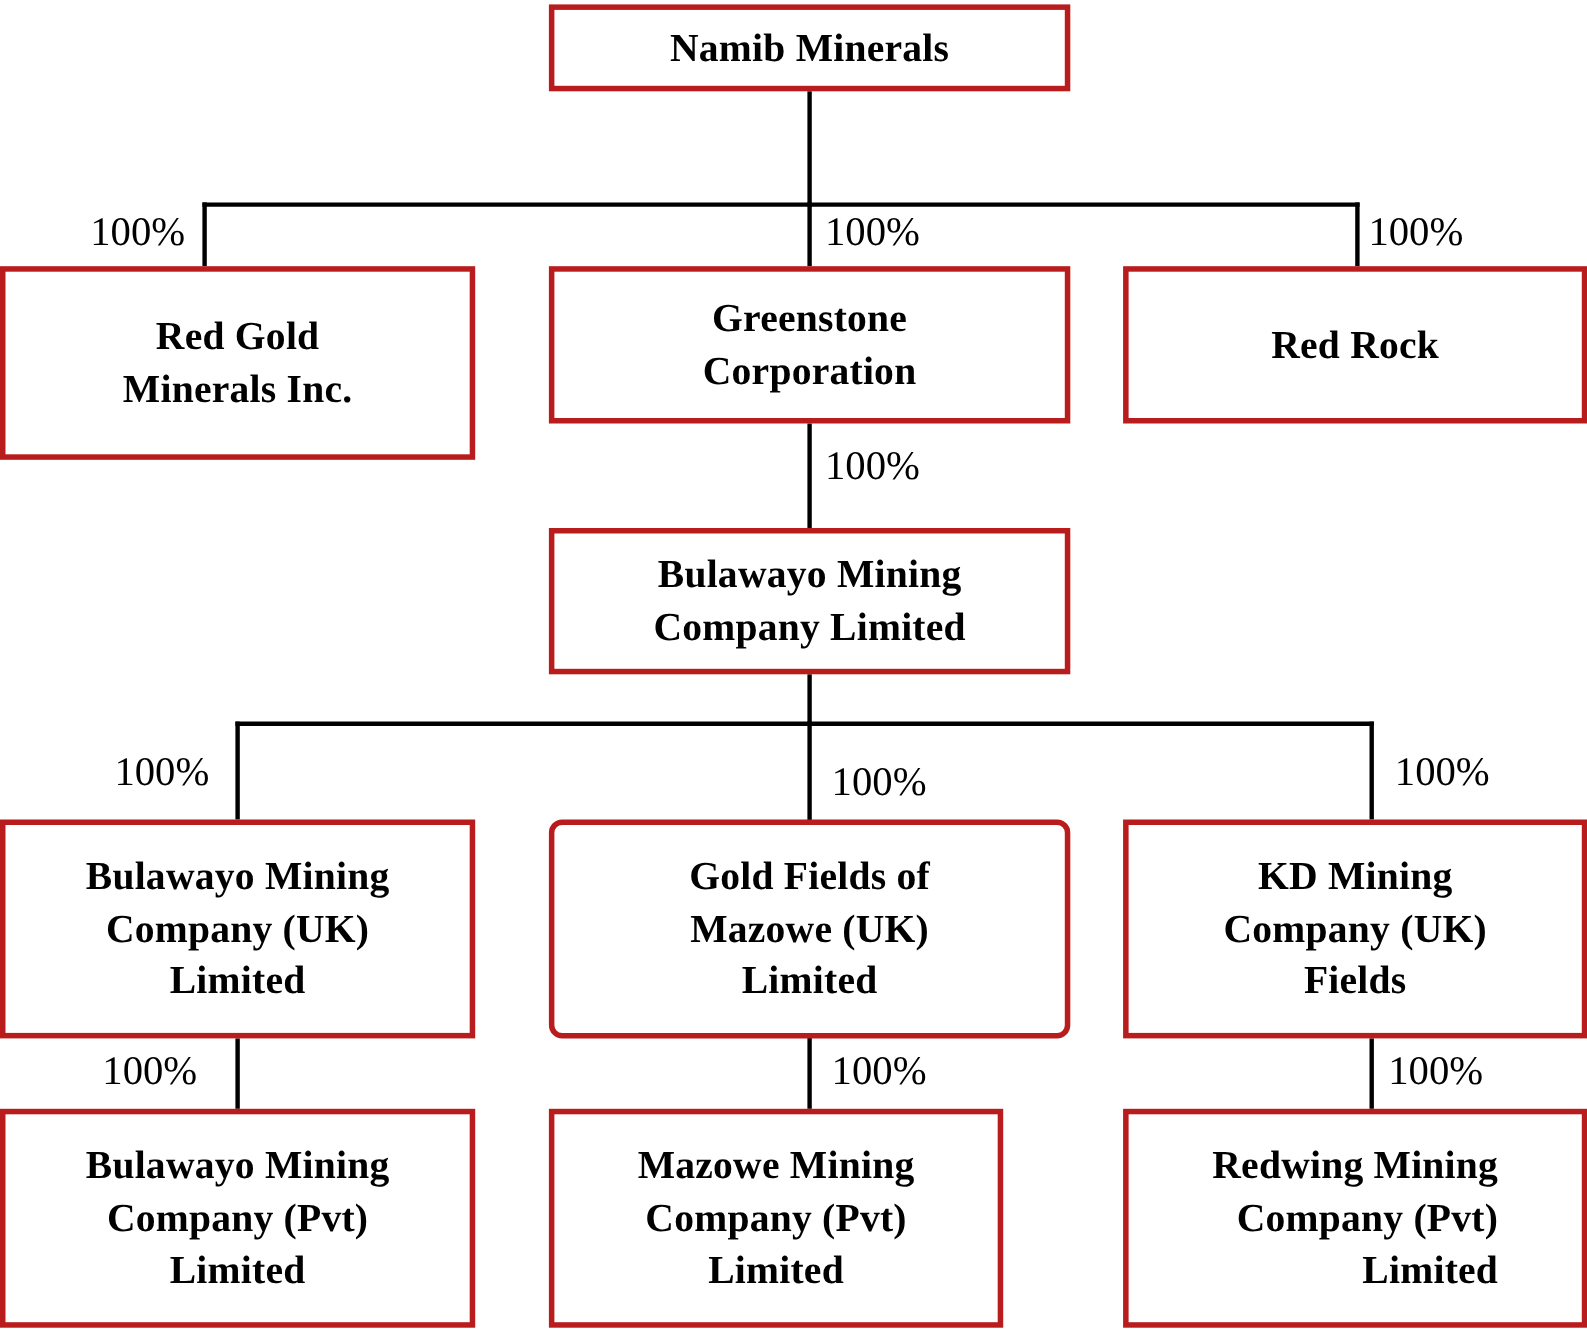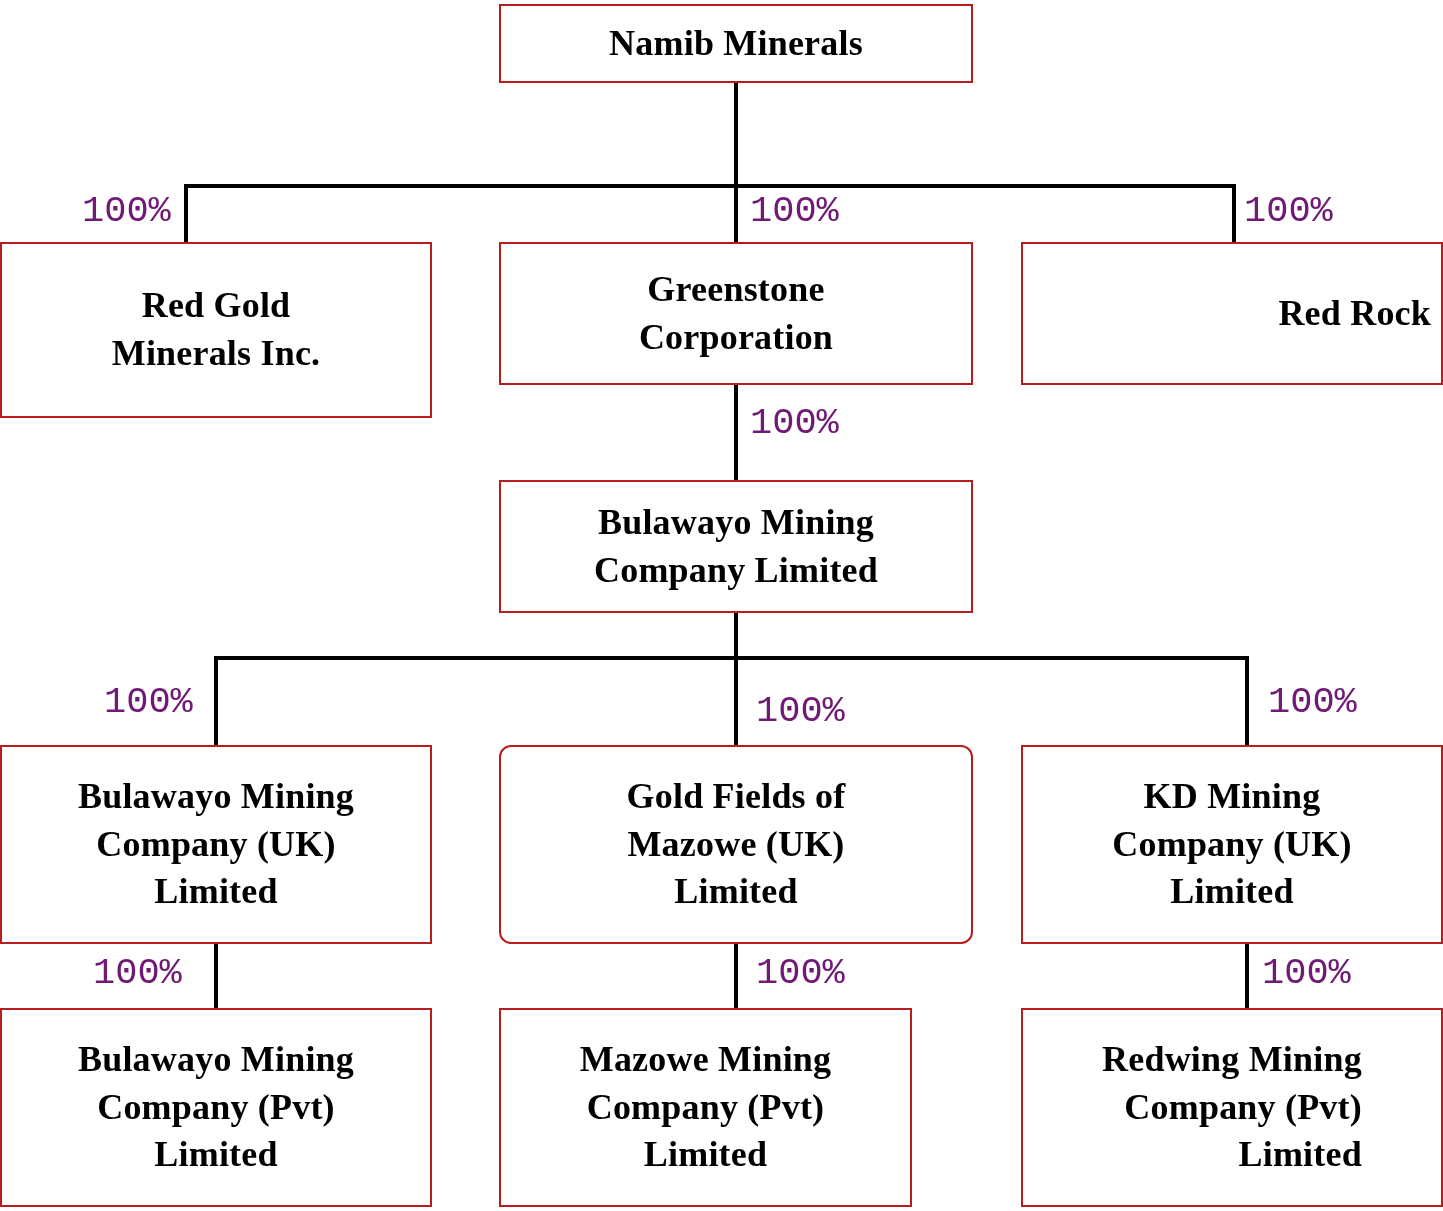--- a/index.html
+++ b/index.html
@@ -19,43 +19,43 @@
     position: absolute;
     left: 0;
     top: 0;
     width: 1443px;
     height: 1211px;
     pointer-events: none;
   }
   .org-box {
     position: absolute;
     box-sizing: border-box;
-    border: 2px solid #b91c1c;
+    border: 5px solid #b91c1c;
     background: #ffffff;
     display: flex;
     align-items: center;
     justify-content: center;
     text-align: center;
   }
   .org-box-label {
     font-family: "Liberation Serif", "DejaVu Serif", serif;
     font-weight: bold;
     font-size: 36px;
     line-height: 1.32;
     color: #000000;
     padding: 0 10px;
     white-space: pre-line;
     letter-spacing: 0.2px;
   }
   .pct-label {
     position: absolute;
-    font-family: Liberation Mono, monospace;
+    font-family: Liberation Serif, serif;
     font-size: 37px;
     line-height: 1;
-    color: #701a75;
+    color: #000000;
     white-space: nowrap;
   }
 </style>
 </head>
 <body>
 
 <div id="chart-root">
 
   <svg id="connector-layer" viewBox="0 0 1443 1211" width="1443" height="1211" xmlns="http://www.w3.org/2000/svg">
       <polyline points="736,83 736,186" fill="none" stroke="#000000" stroke-width="4" stroke-linecap="square"></polyline>
@@ -79,41 +79,41 @@
         <div class="org-box-label">Namib Minerals</div>
       </div>
       <div class="org-box" style="left: 0px; top: 242px; width: 432px; height: 176px;">
         <div class="org-box-label">Red Gold
 Minerals Inc.</div>
       </div>
       <div class="org-box" style="left: 499px; top: 242px; width: 474px; height: 143px;">
         <div class="org-box-label">Greenstone
 Corporation</div>
       </div>
-      <div class="org-box" style="left: 1021px; top: 242px; width: 422px; height: 143px; justify-content: flex-end;">
+      <div class="org-box" style="left: 1021px; top: 242px; width: 422px; height: 143px;">
         <div class="org-box-label">Red Rock</div>
       </div>
       <div class="org-box" style="left: 499px; top: 480px; width: 474px; height: 133px;">
         <div class="org-box-label">Bulawayo Mining
 Company Limited</div>
       </div>
       <div class="org-box" style="left: 0px; top: 745px; width: 432px; height: 199px;">
         <div class="org-box-label">Bulawayo Mining
 Company (UK)
 Limited</div>
       </div>
       <div class="org-box" style="left: 499px; top: 745px; width: 474px; height: 199px; border-radius: 12px;">
         <div class="org-box-label">Gold Fields of
 Mazowe (UK)
 Limited</div>
       </div>
       <div class="org-box" style="left: 1021px; top: 745px; width: 422px; height: 199px;">
         <div class="org-box-label">KD Mining
 Company (UK)
-Limited</div>
+Fields</div>
       </div>
       <div class="org-box" style="left: 0px; top: 1008px; width: 432px; height: 199px;">
         <div class="org-box-label">Bulawayo Mining
 Company (Pvt)
 Limited</div>
       </div>
       <div class="org-box" style="left: 499px; top: 1008px; width: 413px; height: 199px;">
         <div class="org-box-label">Mazowe Mining
 Company (Pvt)
 Limited</div>

